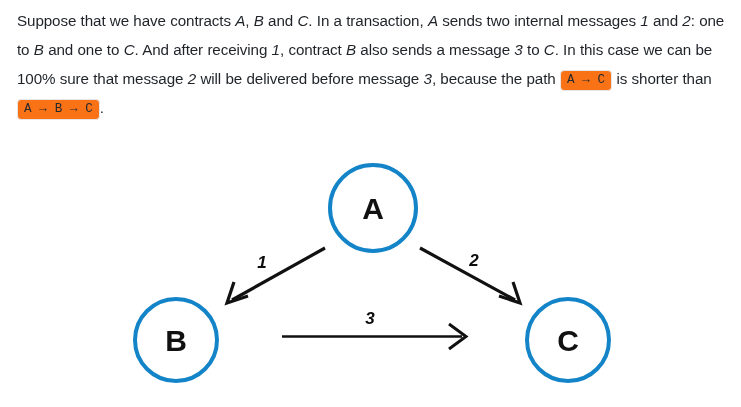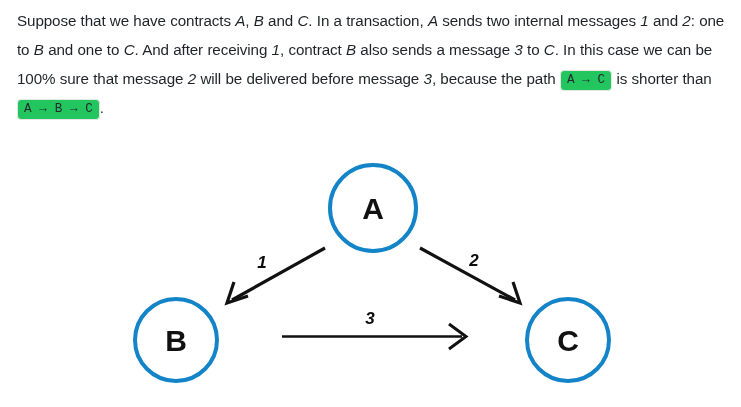--- a/index.html
+++ b/index.html
@@ -30,21 +30,21 @@
     word-spacing: 0.2px;
   }
   #prose .em {
     font-style: italic;
   }
   #prose .code {
     display: inline-block;
     font-family: "Liberation Mono", "DejaVu Sans Mono", monospace;
     font-size: 12.6px;
     line-height: 16px;
-    background: #22c55e;
+    background: #f97316;
     border: 1px solid #e6e6e6;
     border-radius: 4px;
     padding: 1px 6px 2px 6px;
     vertical-align: 1px;
     color: #24292e;
     white-space: pre;
     letter-spacing: 0;
   }
 
   

